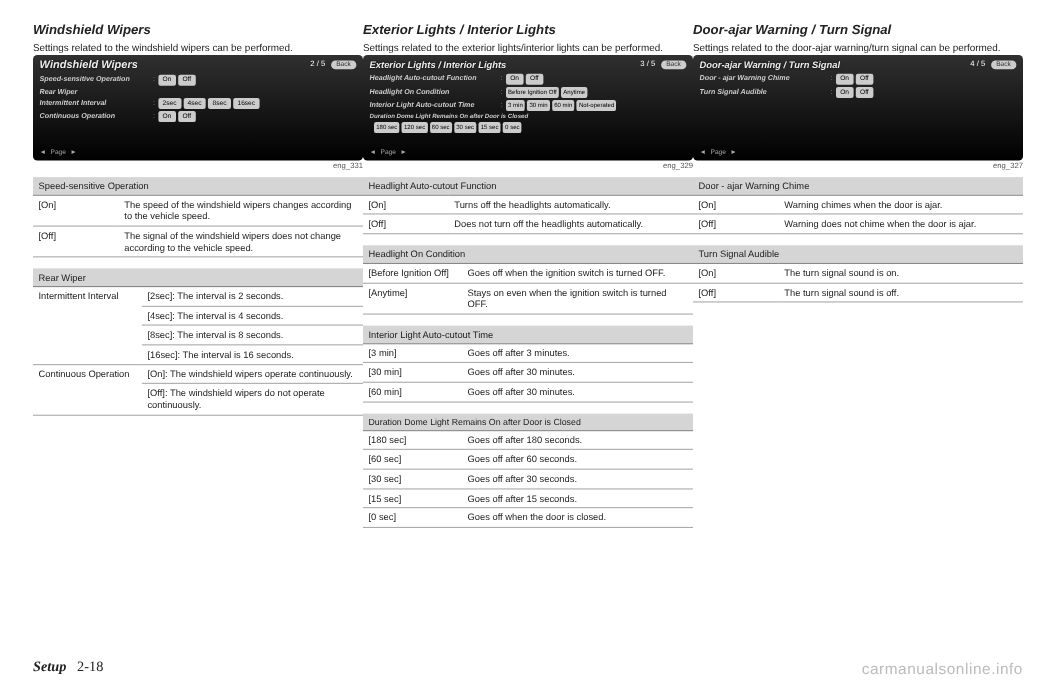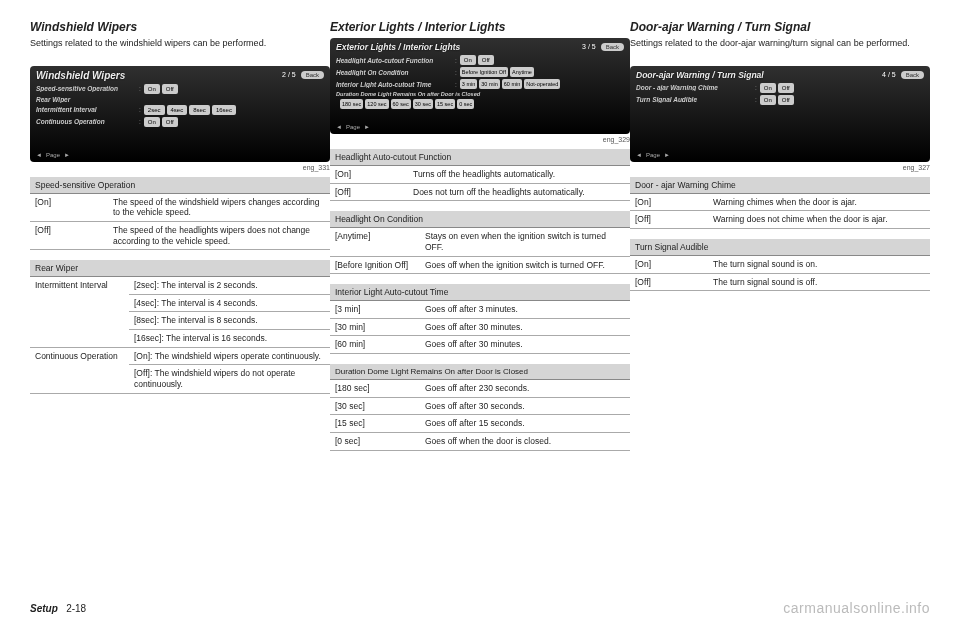--- a/index.html
+++ b/index.html
@@ -16,21 +16,21 @@
   .cols {
     display: flex;
   }
   .col { flex: 1; min-width: 0; }
   h3 {
     font-style: italic;
     font-weight: bold;
     font-size: 12px;
     margin-bottom: 4px;
   }
-  .intro { font-size: 9px; line-height: 1.3; margin-bottom: 16px; }
+  .intro { font-size: 9px; line-height: 1.3; margin-bottom: 0; }
 
   
   .panel {
     background: linear-gradient(#303030,#000);
     border-radius: 4px;
     padding: 4px 6px;
     color: #ddd;
     font-size: 7px;
     margin-bottom: 2px;
     height: 96px;
@@ -117,21 +117,22 @@
     line-height: 1.25;
   }
   table.desc td.key { width: 26%; margin-left: 33px; }
   table.desc td.key2 { width: 30%; }
   table.desc td.key3 { width: 33%; }
 
   
   .footer {
     position: absolute;
     left: 30px; bottom: 16px;
-    font-size: 10px;
+    font-size: 13px;
+    font-family: Liberation Serif, serif;
   }
   .footer .setup { font-style: italic; font-weight: bold; }
   .watermark {
     position:absolute; right:30px; bottom:14px;
     font-size:14px; color:#bbb; letter-spacing:0.5px;
   }
 </style>
 </head>
 <body>
 
@@ -184,21 +185,21 @@
       <tbody>
           <tr>
             <th colspan="2">Speed-sensitive Operation</th>
           </tr>
       <tr>
             <td class="key">[On]</td>
             <td>The speed of the windshield wipers changes according to the vehicle speed.</td>
           </tr>
       <tr>
             <td class="key">[Off]</td>
-            <td>The speed of the headlights wipers does not change according to the vehicle speed.</td>
+            <td>The signal of the windshield wipers does not change according to the vehicle speed.</td>
           </tr>
     </tbody>
       </table>
 
     <table class="desc">
       <tbody>
           <tr>
             <th colspan="2">Rear Wiper</th>
           </tr>
       <tr>
@@ -220,20 +221,21 @@
           </tr>
       <tr>
             <td>[Off]: The windshield wipers do not operate continuously.</td>
           </tr>
     </tbody>
       </table>
   </div>
 
   <div class="col">
     <h3>Exterior Lights / Interior Lights</h3>
+    <p class="intro">Settings related to the exterior lights/interior lights can be performed.</p>
 
     <div class="panel">
       <div class="panel-header">
         <span class="panel-title" style="font-size:8.5px">Exterior Lights / Interior Lights</span>
         <span>
           <span class="panel-page">3 / 5</span>
           <span class="panel-back">Back</span>
         </span>
       </div>
       <div class="panel-row w120">
@@ -290,27 +292,27 @@
           </tr>
     </tbody>
       </table>
 
     <table class="desc">
       <tbody>
           <tr>
             <th colspan="2">Headlight On Condition</th>
           </tr>
       <tr>
+            <td class="key2">[Before Ignition Off]</td>
+            <td>Goes off when the ignition switch is turned OFF.</td>
+          </tr>
+      <tr>
             <td class="key2">[Anytime]</td>
             <td>Stays on even when the ignition switch is turned OFF.</td>
           </tr>
-      <tr>
-            <td class="key2">[Before Ignition Off]</td>
-            <td>Goes off when the ignition switch is turned OFF.</td>
-          </tr>
     </tbody>
       </table>
 
     <table class="desc">
       <tbody>
           <tr>
             <th colspan="2">Interior Light Auto-cutout Time</th>
           </tr>
       <tr>
             <td class="key2">[3 min]</td>
@@ -327,21 +329,25 @@
     </tbody>
       </table>
 
     <table class="desc">
       <tbody>
           <tr>
             <th colspan="2" style="font-size:8px">Duration Dome Light Remains On after Door is Closed</th>
           </tr>
       <tr>
             <td class="key2">[180 sec]</td>
-            <td>Goes off after 230 seconds.</td>
+            <td>Goes off after 180 seconds.</td>
+          </tr>
+      <tr>
+            <td class="key2">[60 sec]</td>
+            <td>Goes off after 60 seconds.</td>
           </tr>
       <tr>
             <td class="key2">[30 sec]</td>
             <td>Goes off after 30 seconds.</td>
           </tr>
       <tr>
             <td class="key2">[15 sec]</td>
             <td>Goes off after 15 seconds.</td>
           </tr>
       <tr>

